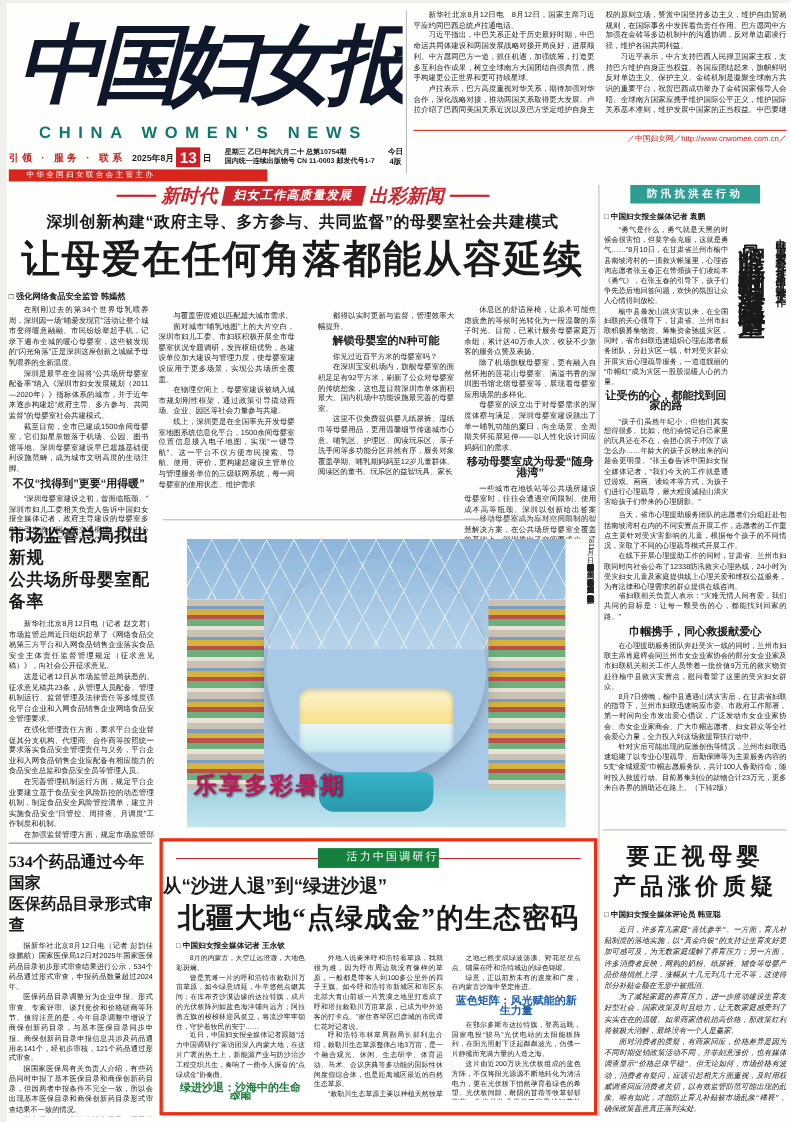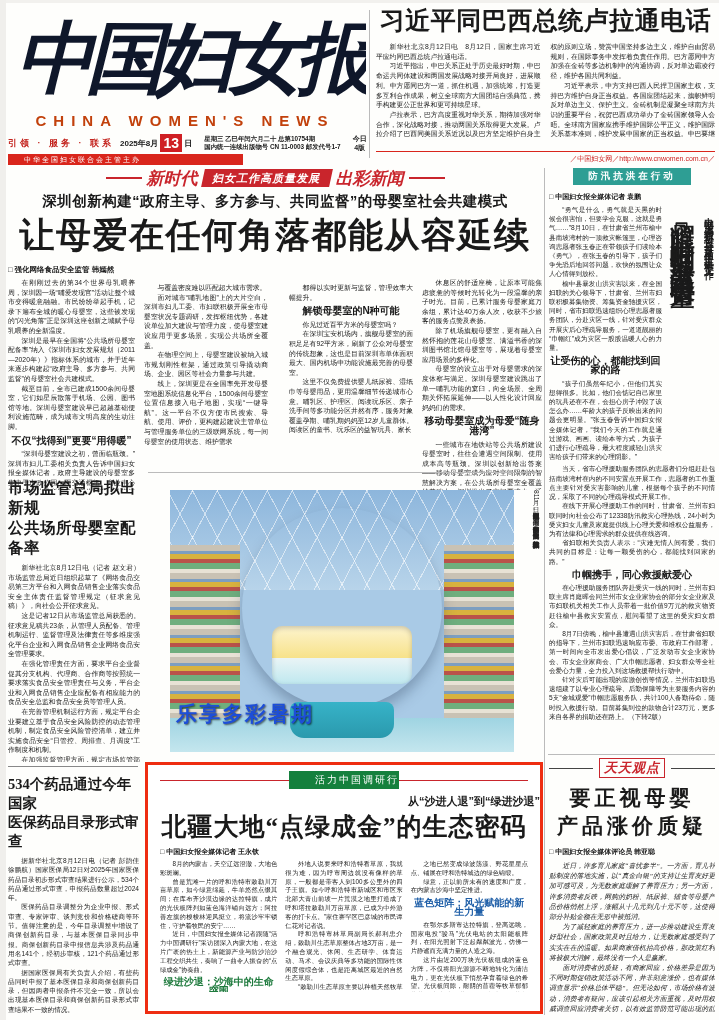--- a/index.html
+++ b/index.html
@@ -7,21 +7,21 @@
         font-family:"Liberation Sans","DejaVu Sans",sans-serif;color:#1a1a1a;
         box-shadow:inset 6px 0 0 #f0efec, inset 0 3px 0 #f2f1ee;}
   .serif{font-family:"Liberation Serif","DejaVu Serif",serif;}
   p.para{margin:0;text-indent:2em;}
   .just{text-align:justify;}
 
   
   .logo{position:absolute;left:4px;top:0px;width:362px;height:128px;overflow:hidden;
         font-family:"Liberation Serif","DejaVu Serif",serif;font-weight:900;font-style:italic;
         color:#0f172a;font-size:78px;line-height:118px;letter-spacing:-8px;text-align:right;}
-  .logo-en{position:absolute;left:10px;top:112px;width:350px;text-align:center;color:#c2410c;
+  .logo-en{position:absolute;left:10px;top:112px;width:350px;text-align:center;color:#0f766e;
         font-size:15px;letter-spacing:7px;font-weight:700;}
   .infobar{position:absolute;left:8px;top:133px;width:356px;height:20px;display:flex;align-items:center;}
   .slogan{color:#c4251f;font-weight:800;font-size:9px;letter-spacing:3px;white-space:nowrap;}
   .dateline{display:flex;align-items:center;margin-left:6px;white-space:nowrap;}
   .date-pre,.date-suf{font-size:8px;font-weight:800;}
   .date-day{display:inline-block;background:#cf1f24;color:#fff;font-weight:900;font-size:14px;
         line-height:18px;width:22px;text-align:center;margin:0 2px;}
   .vdiv{width:1px;height:16px;background:#999;margin:0 6px;}
   .issue{font-size:6.4px;font-weight:700;line-height:8.5px;white-space:nowrap;}
   .today{font-size:7px;font-weight:800;line-height:9px;text-align:center;white-space:nowrap;}
@@ -95,34 +95,34 @@
   .ph-shelf-l{left:0;}  .ph-shelf-r{right:0;}
   .ph-floor{position:absolute;left:0;bottom:0;width:100%;height:34px;background:linear-gradient(180deg,#9fd4e2,#c4e6ee);}
   .ph-sphere{position:absolute;left:72px;top:18px;width:200px;height:200px;border-radius:50%;
      background:linear-gradient(180deg,#e8e4da 0 9%,#f4da39 9% 22%,#efefe8 22% 26%,#f0cf30 26% 40%,
         #f6f3ea 40% 45%,#b5d14a 45% 58%,#f2efe6 58% 63%,#8ec43e 63% 74%,#ffe globalization 74%,#ffeb9e 74% 100%);
      box-shadow:0 8px 14px rgba(40,60,90,.35);}
   .ph-sphere:after{content:"";position:absolute;left:30px;top:118px;width:140px;height:58px;border-radius:10px;
      background:linear-gradient(180deg,#fdf4cf,#f7e28a 55%,#e9f4f6 56%,#bfe8ef);box-shadow:inset 0 2px 5px rgba(0,0,0,.2);}
   .ph-base{position:absolute;left:120px;top:212px;width:104px;height:36px;border-radius:8px 8px 14px 14px;
      background:linear-gradient(180deg,#37b3c8,#2a99ad);}
-  .ph-cap{position:absolute;left:6px;bottom:24px;color:#1d4ed8;font-family:"Liberation Serif",serif;
+  .ph-cap{position:absolute;left:6px;bottom:24px;color:#be185d;font-family:"Liberation Serif",serif;
      font-weight:900;font-size:21px;letter-spacing:2px;text-shadow:1px 1px 2px rgba(0,0,0,.65);}
   .ph-vcap{position:absolute;left:348px;top:0;width:24px;height:260px;writing-mode:vertical-rl;
      font-size:6.6px;line-height:11px;color:#222;}
   .ph-credit{font-weight:800;}
 
   
   .redbox{position:absolute;left:145px;top:762px;width:398px;height:252px;box-sizing:border-box;
      border:3px solid #ee2d11;background:#fff;overflow:hidden;}
   .rb-badge-row{position:relative;height:20px;margin:6px 12px 0;}
   .rb-badge-row .line{position:absolute;left:0;right:0;top:9px;height:1px;background:#c9252c;}
   .rb-badge{position:relative;display:block;width:110px;margin:0 auto;background:#15803d;color:#fff;
      text-align:right;font-size:10px;font-weight:400;letter-spacing:2px;line-height:18px;}
-  .rb-kicker{text-align:right;font-weight:800;font-size:11px;margin-top:3px;padding-left:34px;}
+  .rb-kicker{text-align:left;font-weight:800;font-size:17px;margin-top:3px;}
   .rb-head{text-align:center;font-family:"Liberation Serif",serif;font-weight:900;font-size:25px;
      letter-spacing:1px;margin-top:1px;}
   .rb-by{font-size:7px;font-weight:700;margin:4px 12px 3px;}
   .rb-cols{display:flex;gap:8px;padding:0 12px;font-size:6.3px;line-height:8.8px;height:132px;overflow:hidden;}
   .rb-cols>div{flex:1;}
   .sub-green{color:#1e7a3d;}
   .sub-blue{color:#1f5fa8;}
 
   
   .drug{position:absolute;left:8px;top:775px;width:131px;height:240px;overflow:hidden;}
@@ -162,21 +162,20 @@
     <span class="vdiv"></span>
     <span class="today">
       <div>今日</div>
       <div>4版</div>
     </span>
   </div>
   <div class="orgbar">中华全国妇女联合会主管主办</div>
   <div class="mast-rule"></div>
 
   <div class="topstory">
-    <div class="ts-head serif">习近平同巴西总统卢拉通电话</div>
     <div class="ts-body just">
         <p class="para">新华社北京8月12日电　8月12日，国家主席习近平应约同巴西总统卢拉通电话。</p>
         <p class="para">习近平指出，中巴关系正处于历史最好时期，中巴命运共同体建设和两国发展战略对接开局良好，进展顺利。中方愿同巴方一道，抓住机遇，加强统筹，打造更多互利合作成果，树立全球南方大国团结自强典范，携手构建更公正世界和更可持续星球。</p>
         <p class="para">卢拉表示，巴方高度重视对华关系，期待加强对华合作，深化战略对接，推动两国关系取得更大发展。卢拉介绍了巴西同美国关系近况以及巴方坚定维护自身主权的原则立场，赞赏中国坚持多边主义，维护自由贸易规则，在国际事务中发挥着负责任作用。巴方愿同中方加强在金砖等多边机制中的沟通协调，反对单边霸凌行径，维护各国共同利益。</p>
         <p class="para">习近平表示，中方支持巴西人民捍卫国家主权，支持巴方维护自身正当权益。各国应团结起来，旗帜鲜明反对单边主义、保护主义。金砖机制是凝聚全球南方共识的重要平台，祝贺巴西成功举办了金砖国家领导人会晤。全球南方国家应携手维护国际公平正义，维护国际关系基本准则，维护发展中国家的正当权益。中巴要继续共同应对全球性挑战，确保联合国气候变化贝伦大会成功，推动“和平之友”小组为政治解决乌克兰危机发挥作用。</p>
       </div>
     <div class="ts-foot">／中国妇女网／http://www.cnwomen.com.cn／</div>
   </div>
 
   <div class="lead">
@@ -354,25 +353,20 @@
     </div>
     <div class="dg-body just">
         <p class="para">据新华社北京8月12日电（记者 彭韵佳 徐鹏航）国家医保局12日对2025年国家医保药品目录初步形式审查结果进行公示，534个药品通过形式审查，申报药品数量超过2024年。</p>
         <p class="para">医保药品目录调整分为企业申报、形式审查、专家评审、谈判竞价和价格磋商等环节。值得注意的是，今年目录调整中增设了商保创新药目录，与基本医保目录同步申报。商保创新药目录申报信息共涉及药品通用名141个，经初步审核，121个药品通过形式审查。</p>
         <p class="para">据国家医保局有关负责人介绍，有些药品同时申报了基本医保目录和商保创新药目录，但因两者申报条件不完全一致，所以会出现基本医保目录和商保创新药目录形式审查结果不一致的情况。</p>
         <p class="para">据介绍，有一些价格较为昂贵、明显超出基本医保保障范围的药品通过了基本医保目录初步形式审查，仅表示该药品符合申报条件，获得了进入下一个环节的资格。这类药品最终能否进入基本医保目录，还需要经严格评审程序，通过专家评审的独家药品谈判成功、非独家药品竞价成功才能最终纳入目录。</p>
       </div>
   </div>
 
   <div class="opinion">
-    <div class="op-header">
-      <span class="op-line"></span>
-      <span class="op-logo">天天观点</span>
-      <span class="op-line"></span>
-    </div>
     <div class="op-head">
       <div>要正视母婴</div>
       <div>产品涨价质疑</div>
     </div>
     <div class="op-by">□ 中国妇女报全媒体评论员 韩亚聪</div>
     <div class="op-body just">
         <p class="para">近日，许多育儿家庭“喜忧参半”。一方面，育儿补贴制度的落地实施，以“真金白银”的支持让生育友好更加可感可及，为无数家庭缓解了养育压力；另一方面，许多消费者反映，网购的奶粉、纸尿裤、辅食等母婴产品价格悄然上浮，涨幅从十几元到几十元不等，这使得部分补贴金额在无形中被抵消。</p>
         <p class="para">为了减轻家庭的养育压力，进一步推动建设生育友好型社会，国家政策及时且给力，让无数家庭感受到了实实在在的温暖。如果商家借机抬高价格，那政策红利将被极大消解，最终没有一个人是赢家。</p>
         <p class="para">面对消费者的质疑，有商家回应，价格差异是因为不同时期促销政策活动不同，并非刻意涨价，也有媒体调查显示“价格总体平稳”。但无论如何，市场价格有波动，消费者有疑问，应该引起相关方面重视，及时用权威调查回应消费者关切，以有效监管防范可能出现的乱象。唯有如此，才能防止育儿补贴被市场乱象“稀释”，确保政策善意真正落到实处。</p>
       </div>

